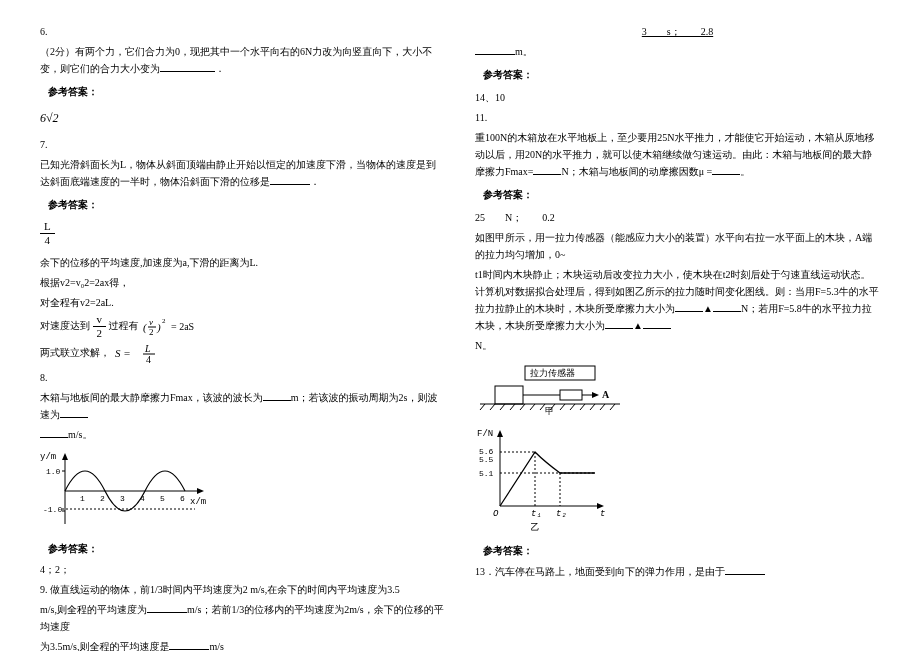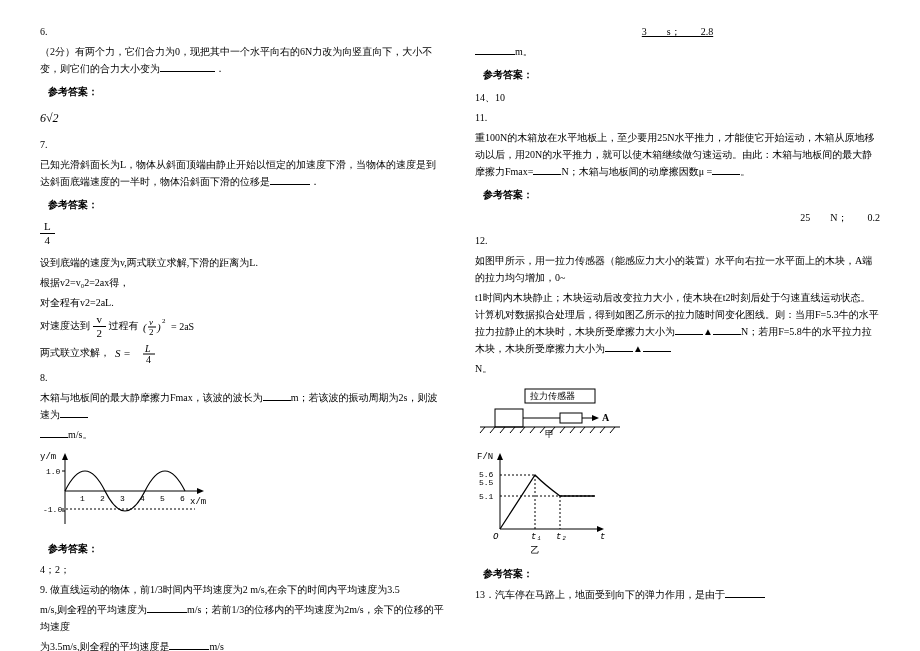--- a/index.html
+++ b/index.html
@@ -76,21 +76,21 @@
     </div>
 
     <div class="section-heading">参考答案：</div>
     <div class="formula">
       <span class="frac">
         <span class="num">L</span>
         <span class="den">4</span>
       </span>
     </div>
 
-    <div class="para">设到底端的速度为v,两式联立求解,下滑的距离为L.</div>
+    <div class="para">余下的位移的平均速度,加速度为a,下滑的距离为L.</div>
     <div class="para">根据v2=v₀2=2ax得，</div>
     <div class="para">对全程有v2=2aL.</div>
     <div class="para">
       <span>对速度达到</span>
       <span class="frac">
         <span class="num">v</span>
         <span class="den">2</span>
       </span>
       <span>过程有</span>
       <svg width="80" height="24" style="vertical-align:middle">
@@ -165,23 +165,22 @@
 
     <div class="section-heading">参考答案：</div>
     <div class="para" style="margin-top:6px;">14、10</div>
 
     <div class="para">11.</div>
     <div class="para">
       <span>重100N的木箱放在水平地板上，至少要用25N水平推力，才能使它开始运动，木箱从原地移动以后，用20N的水平推力，就可以使木箱继续做匀速运动。由此：木箱与地板间的最大静摩擦力Fmax=</span><span class="blank blank-short"></span><span>N；木箱与地板间的动摩擦因数μ =</span><span class="blank blank-short"></span><span>。</span>
     </div>
 
     <div class="section-heading">参考答案：</div>
-    <div class="para" style="margin-top:6px;text-align:right;">25　　N；　　0.2</div>
-
-    <div class="para" style="margin-top:6px;">12.</div>
+    <div class="para" style="margin-top:6px;">25　　N；　　0.2</div>
+
     <div class="para">如图甲所示，用一拉力传感器（能感应力大小的装置）水平向右拉一水平面上的木块，A端的拉力均匀增加，0~</div>
     <div class="para">
       <span>t1时间内木块静止；木块运动后改变拉力大小，使木块在t2时刻后处于匀速直线运动状态。计算机对数据拟合处理后，得到如图乙所示的拉力随时间变化图线。则：当用F=5.3牛的水平拉力拉静止的木块时，木块所受摩擦力大小为</span><span class="blank blank-short"></span><span class="tri">▲</span><span class="blank blank-short"></span><span>N；若用F=5.8牛的水平拉力拉木块，木块所受摩擦力大小为</span><span class="blank blank-short"></span><span class="tri">▲</span><span class="blank blank-short"></span>
     </div>
     <div class="para">N。</div>
 
     <div class="sensor-diagram">
       <svg width="150" height="55">
         <rect x="50" y="6" width="70" height="14" fill="none" stroke="#000"></rect>
         <text x="55" y="16" font-size="9">拉力传感器</text>

